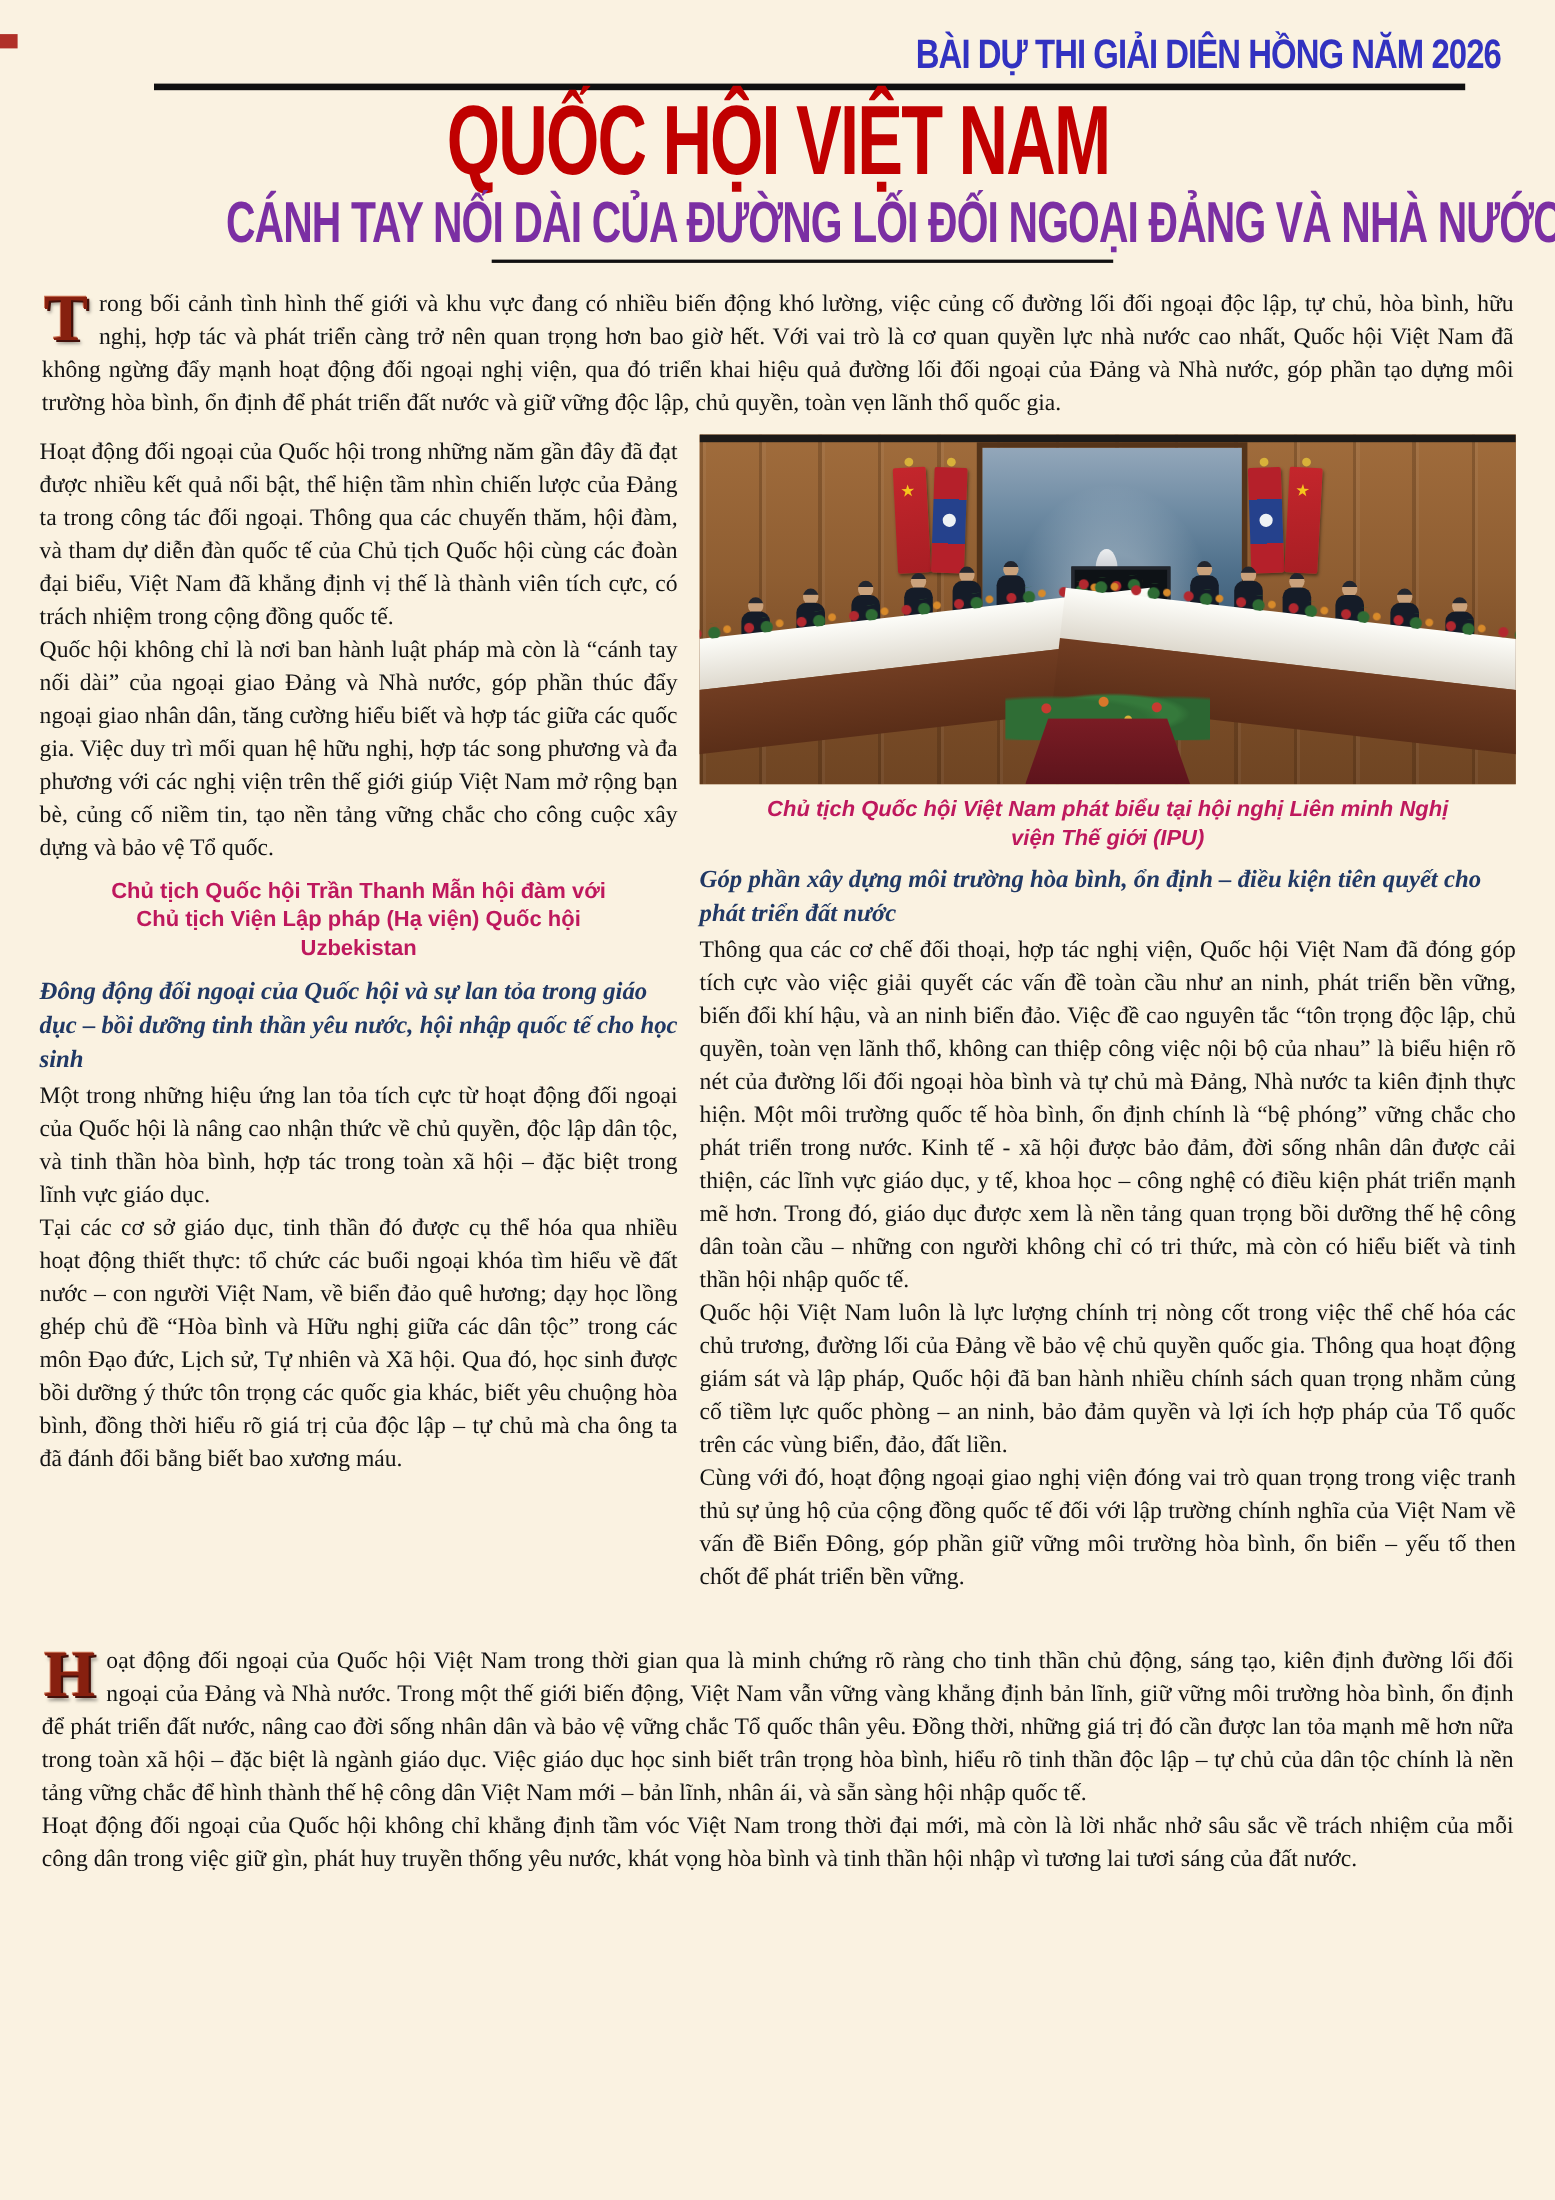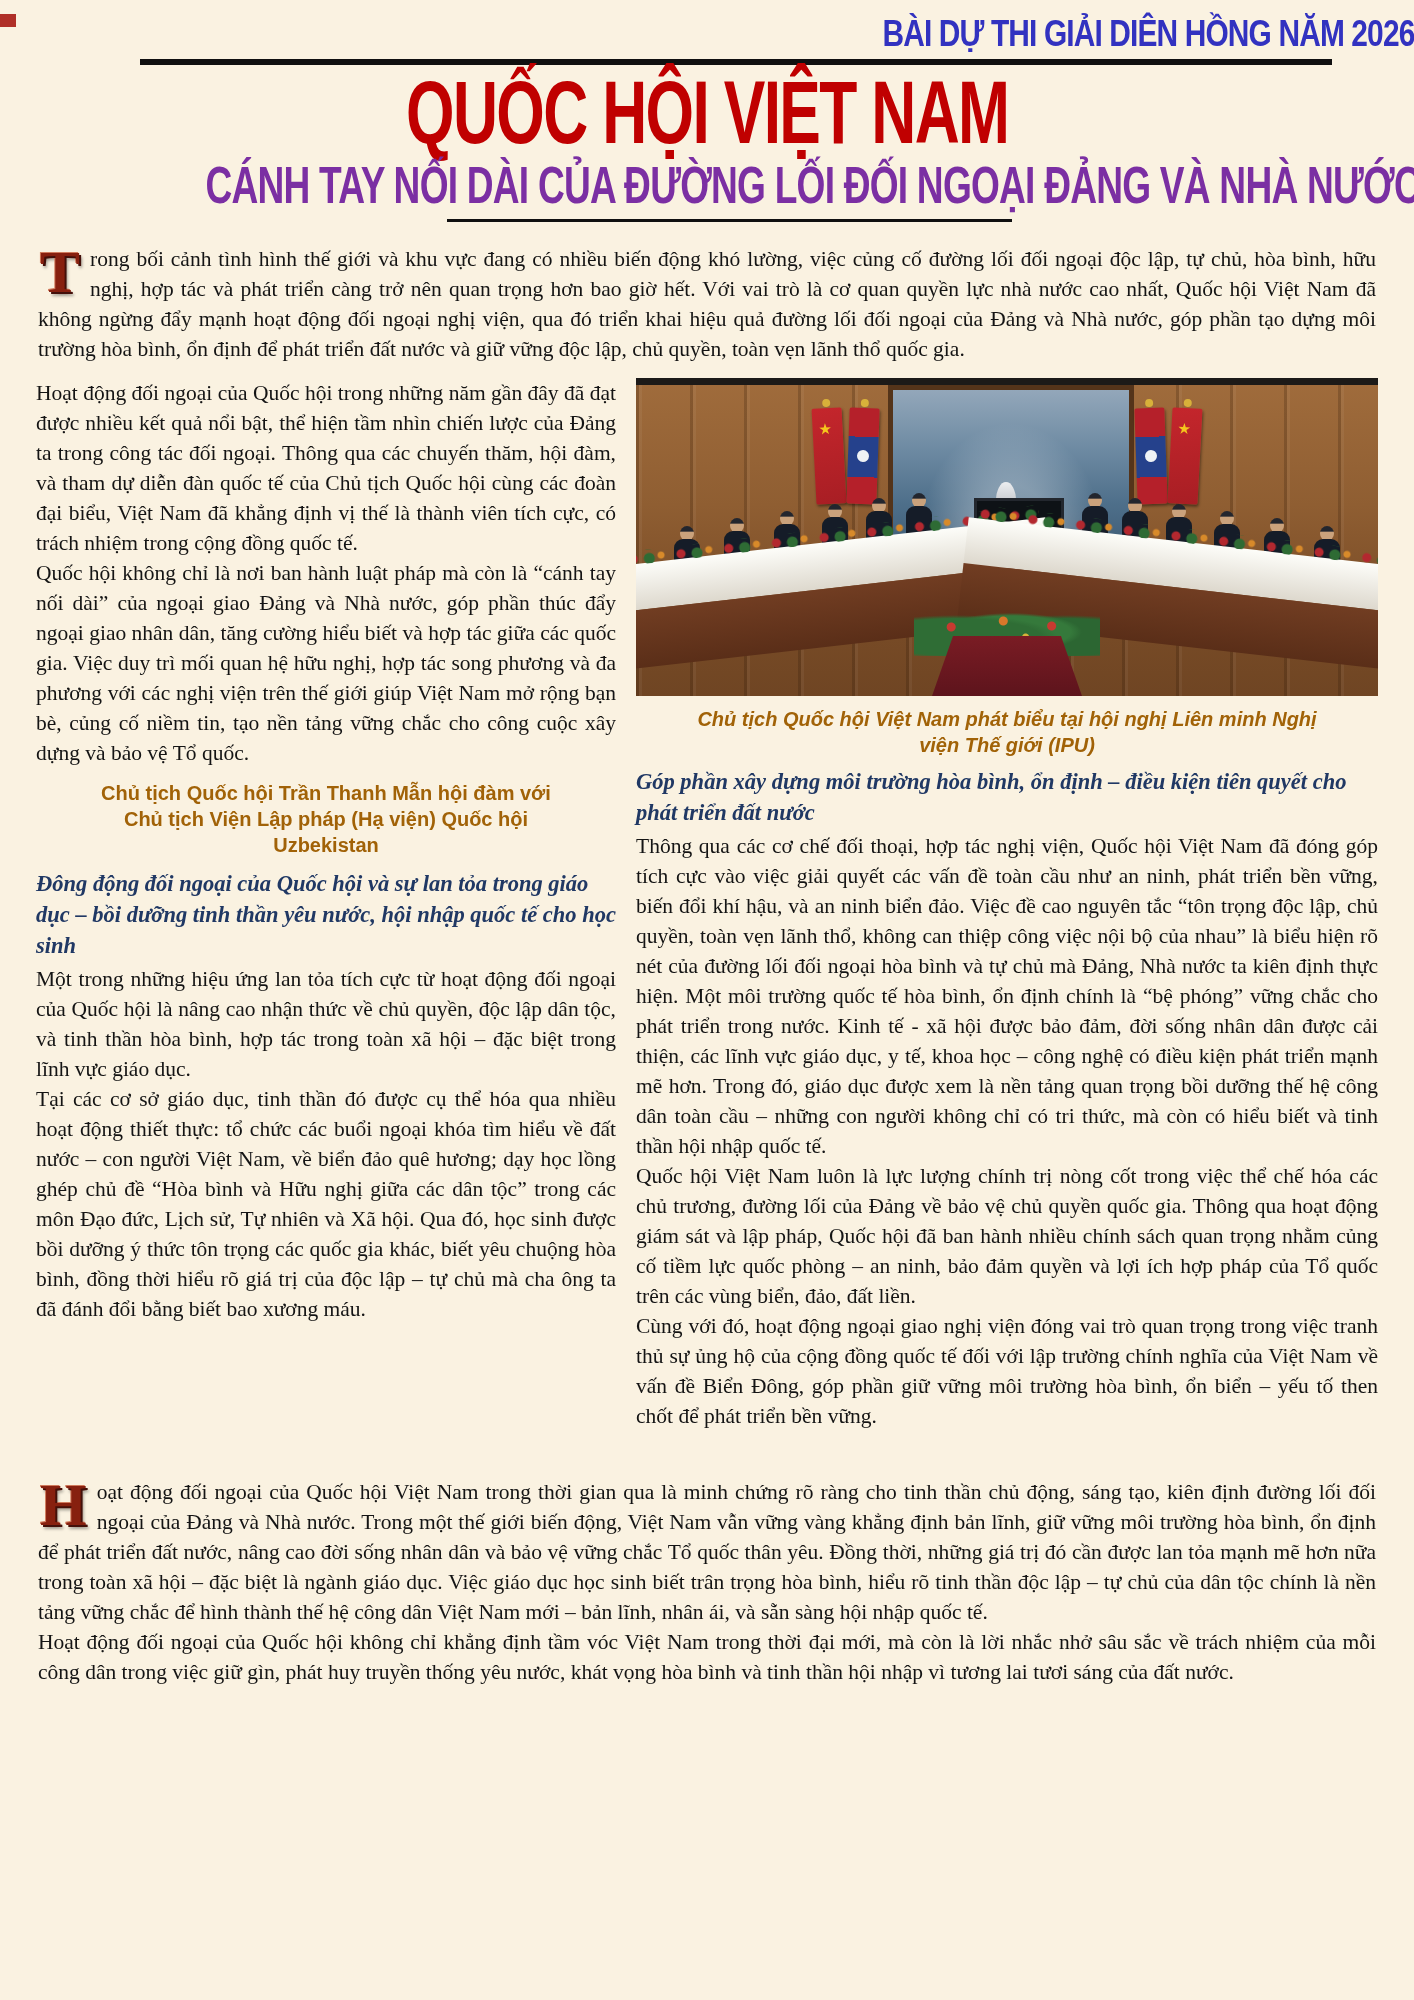--- a/index.html
+++ b/index.html
@@ -1,39 +1,39 @@
 <!DOCTYPE html>
 <html lang="vi"><head>
 <meta charset="utf-8">
 <style>
   html,body{margin:0;padding:0;}
   body{width:1414px;height:2000px;background:#faf2e1;font-family:"Liberation Serif",serif;color:#141414;position:relative;overflow:hidden;}
   .page{position:relative;width:1414px;height:2000px;}
   .corner-mark{position:absolute;left:0;top:0;width:16px;height:13px;background:#b03028;}
 
   
-  .contest{margin-top:14px;text-align:right;white-space:nowrap;}
+  .contest{margin-top:31px;text-align:right;padding-right:50px;white-space:nowrap;}
   .contest span{display:inline-block;font-family:"Liberation Sans",sans-serif;font-weight:bold;font-size:34px;color:#3232c0;transform:scale(.88,1.1);transform-origin:100% 50%;letter-spacing:-1px;}
   .head-rule{margin:6px 0 0 140px;width:1192px;height:6px;background:#101010;}
   .main-title{text-align:center;margin-top:10px;height:74px;}
   .main-title span{display:inline-block;font-family:"Liberation Sans",sans-serif;font-weight:bold;font-size:76px;line-height:74px;color:#c00000;transform:scale(.82,1.18);transform-origin:50% 50%;letter-spacing:-2px;}
   .sub-title{text-align:center;margin-top:14px;height:46px;padding-left:44px;}
   .sub-title span{display:inline-block;font-family:"Liberation Sans",sans-serif;font-weight:bold;font-size:47px;line-height:44px;color:#7b2fa3;transform:scale(.79,1.12);transform-origin:50% 50%;letter-spacing:-1px;white-space:nowrap;}
   .sub-rule{width:565px;height:3px;background:#101010;margin:10px auto 0;position:relative;left:22px;}
 
   
   .body-text{font-size:21.5px;line-height:30px;text-align:justify;margin:0;}
   .intro-wrap{padding:0 38px;margin-top:22px;}
   .dropcap{float:left;font-weight:bold;font-size:60px;line-height:50px;color:#87200f;margin:3px 10px 0 2px;text-shadow:2px 2px 0 #43100a,-1px -1px 0 #d07a5c,3px 4px 3px rgba(0,0,0,.35);font-family:"Liberation Serif",serif;}
   .columns{display:flex;gap:20px;padding:0 36px;margin-top:14px;}
   .col-left{width:580px;flex:0 0 580px;}
   .col-right{width:742px;flex:0 0 742px;}
   h3.sec{font-size:22.5px;line-height:31px;font-weight:bold;font-style:italic;color:#203864;margin:0 0 3px 0;}
   .sec-gap{margin-top:26px;}
-  .caption{font-family:"Liberation Sans",sans-serif;font-weight:bold;color:#a16207;text-align:center;font-size:20px;line-height:26px;}
+  .caption{font-family:"Liberation Sans",sans-serif;font-weight:bold;color:#be185d;text-align:center;font-size:20px;line-height:26px;}
   .caption.it{font-style:italic;}
   .cap1{max-width:660px;margin:10px auto 8px;}
   .cap2{max-width:470px;margin:12px auto 10px;text-align:center;}
 
   
   .photo1{position:relative;width:742px;height:318px;overflow:hidden;background:#8a5a31;}
   .p1-top{position:absolute;left:0;top:0;right:0;height:7px;background:#1c1a18;}
   .p1-wall{position:absolute;inset:0;background:repeating-linear-gradient(90deg,rgba(40,20,5,.22) 0 3px,rgba(255,255,255,.05) 3px 6px,transparent 6px 54px),linear-gradient(180deg,#a06c3c 0%,#8f5e32 40%,#7c4e28 68%,#6f4523 100%);}
   .p1-mural{position:absolute;left:252px;top:7px;width:236px;height:158px;border:5px solid #54341a;background:radial-gradient(ellipse at 50% 95%,rgba(255,255,255,.28) 0 26%,transparent 55%),linear-gradient(180deg,#93a7ba 0%,#6d8aa2 38%,#4e6f8a 72%,#3f5d77 100%);}
   .p1-bust{position:absolute;left:360px;top:104px;width:20px;height:30px;border-radius:50% 50% 38% 38%/62% 62% 30% 30%;background:linear-gradient(#eceef0,#b6bac0);}

